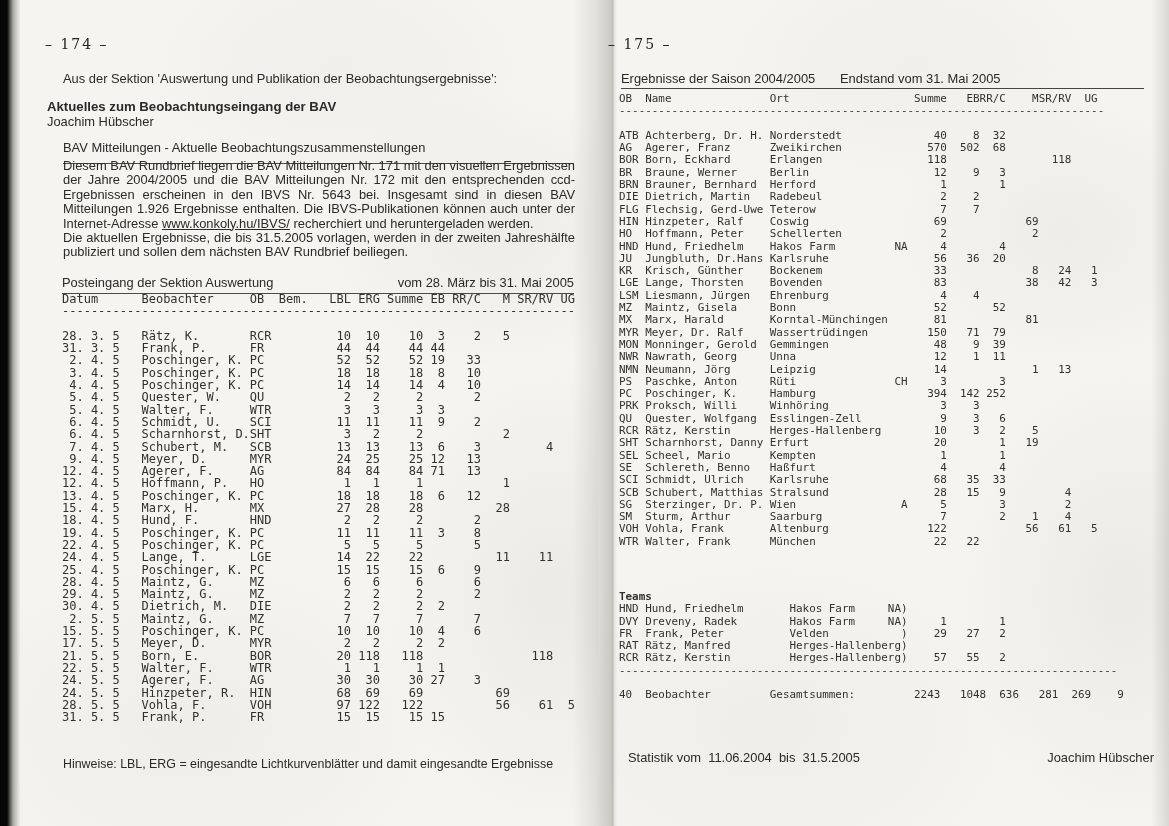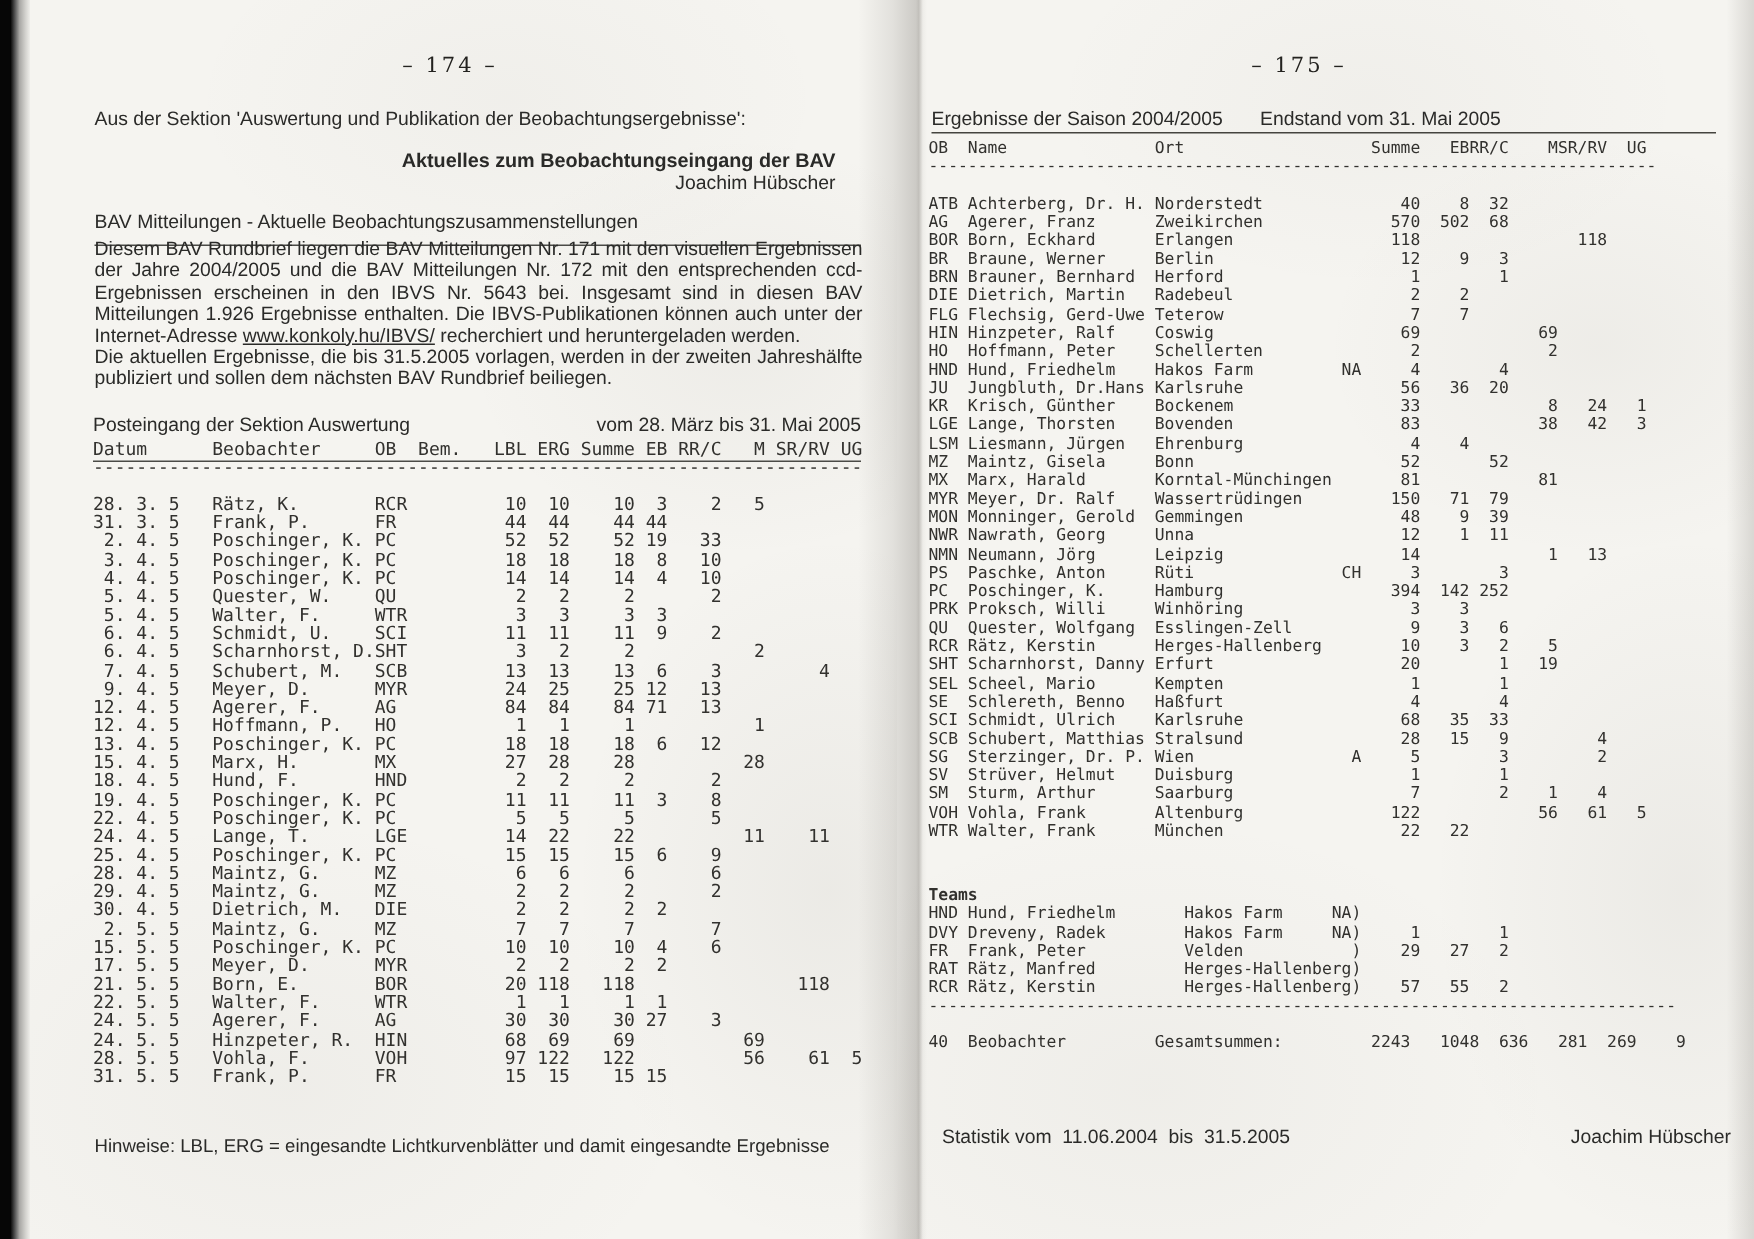--- a/index.html
+++ b/index.html
@@ -24,37 +24,37 @@
   .binding{
     position:absolute;left:572px;top:0;width:46px;height:826px;pointer-events:none;
     background:linear-gradient(90deg,rgba(60,55,48,0) 0%,rgba(60,55,48,0.10) 50%,rgba(60,55,48,0.22) 84%,rgba(60,55,48,0.28) 88%,rgba(60,55,48,0.04) 94%,rgba(60,55,48,0) 100%);
   }
   .edge-right{
     position:absolute;right:0;top:0;width:18px;height:826px;pointer-events:none;
     background:linear-gradient(270deg,rgba(90,85,78,0.18),rgba(90,85,78,0) 100%);
   }
   .pageno{
     position:absolute;top:36px;font-family:"DejaVu Serif",serif;
-    font-size:14px;letter-spacing:2px;text-align:center;color:#23221f;
+    font-size:14px;letter-spacing:2px;text-align:left;color:#23221f;
   }
   .pageno-l{left:25px;width:510px}
   .pageno-r{left:10px;width:516px}
   .intro{position:absolute;top:71px;left:43px;font-size:12.9px;white-space:nowrap}
-  .centerblock{position:absolute;left:27px;width:510px;text-align:right}
+  .centerblock{position:absolute;left:27px;width:510px;text-align:left}
   .title-b{top:99px;font-weight:bold;font-size:13.2px}
   .author-b{top:114px;font-size:12.9px}
   .sechead{
     position:absolute;top:140px;left:43px;width:511px;font-size:12.9px;
     padding-bottom:8px;border-bottom:1.2px solid #4a4a46;white-space:nowrap;
   }
   .paras{position:absolute;top:159px;left:43px;width:512px;font-size:12.9px;line-height:14.4px;text-align:justify}
   .u{text-decoration:underline}
   .ttl-row{
     position:absolute;top:275px;left:42px;width:512px;font-size:12.9px;
-    display:flex;justify-content:space-between;padding-bottom:17px;border-bottom:1.2px solid #4a4a46;white-space:nowrap;text-align:right;
+    display:flex;justify-content:space-between;padding-bottom:3px;border-bottom:1.2px solid #4a4a46;white-space:nowrap;text-align:right;
   }
   .mono{position:absolute;color:#32312e}
   .mono-l{top:293px;left:42px;font-family:"DejaVu Sans Mono",monospace;font-size:12px;line-height:12.3px}
   .mono-r{left:21px;font-family:"DejaVu Sans Mono",monospace;font-size:10.9px;line-height:12.3px}
   .main-r{top:93px}
   .teams-block{top:591px}
   .mono-line{white-space:pre;height:12.3px}
   .bold{font-weight:bold}
   .footnote{position:absolute;top:757px;left:43px;font-size:12.4px;white-space:nowrap}
   .ttl-row2{
@@ -161,21 +161,20 @@
         <div class="mono-line">PC  Poschinger, K.     Hamburg                 394  142 252              </div>
         <div class="mono-line">PRK Proksch, Willi     Winhöring                 3    3                  </div>
         <div class="mono-line">QU  Quester, Wolfgang  Esslingen-Zell            9    3   6              </div>
         <div class="mono-line">RCR Rätz, Kerstin      Herges-Hallenberg        10    3   2    5         </div>
         <div class="mono-line">SHT Scharnhorst, Danny Erfurt                   20        1   19         </div>
         <div class="mono-line">SEL Scheel, Mario      Kempten                   1        1              </div>
         <div class="mono-line">SE  Schlereth, Benno   Haßfurt                   4        4              </div>
         <div class="mono-line">SCI Schmidt, Ulrich    Karlsruhe                68   35  33              </div>
         <div class="mono-line">SCB Schubert, Matthias Stralsund                28   15   9         4    </div>
         <div class="mono-line">SG  Sterzinger, Dr. P. Wien                A     5        3         2    </div>
-        <div class="mono-line">SV  Strüver, Helmut    Duisburg                  1        1              </div>
         <div class="mono-line">SM  Sturm, Arthur      Saarburg                  7        2    1    4    </div>
         <div class="mono-line">VOH Vohla, Frank       Altenburg               122            56   61   5</div>
         <div class="mono-line">WTR Walter, Frank      München                  22   22                  </div>
       </div>
     <div class="mono mono-r teams-block">
       <div class="mono-line bold">Teams</div>
       <div>
           <div class="mono-line">HND Hund, Friedhelm       Hakos Farm     NA)                             </div>
           <div class="mono-line">DVY Dreveny, Radek        Hakos Farm     NA)     1        1              </div>
           <div class="mono-line">FR  Frank, Peter          Velden           )    29   27   2              </div>

